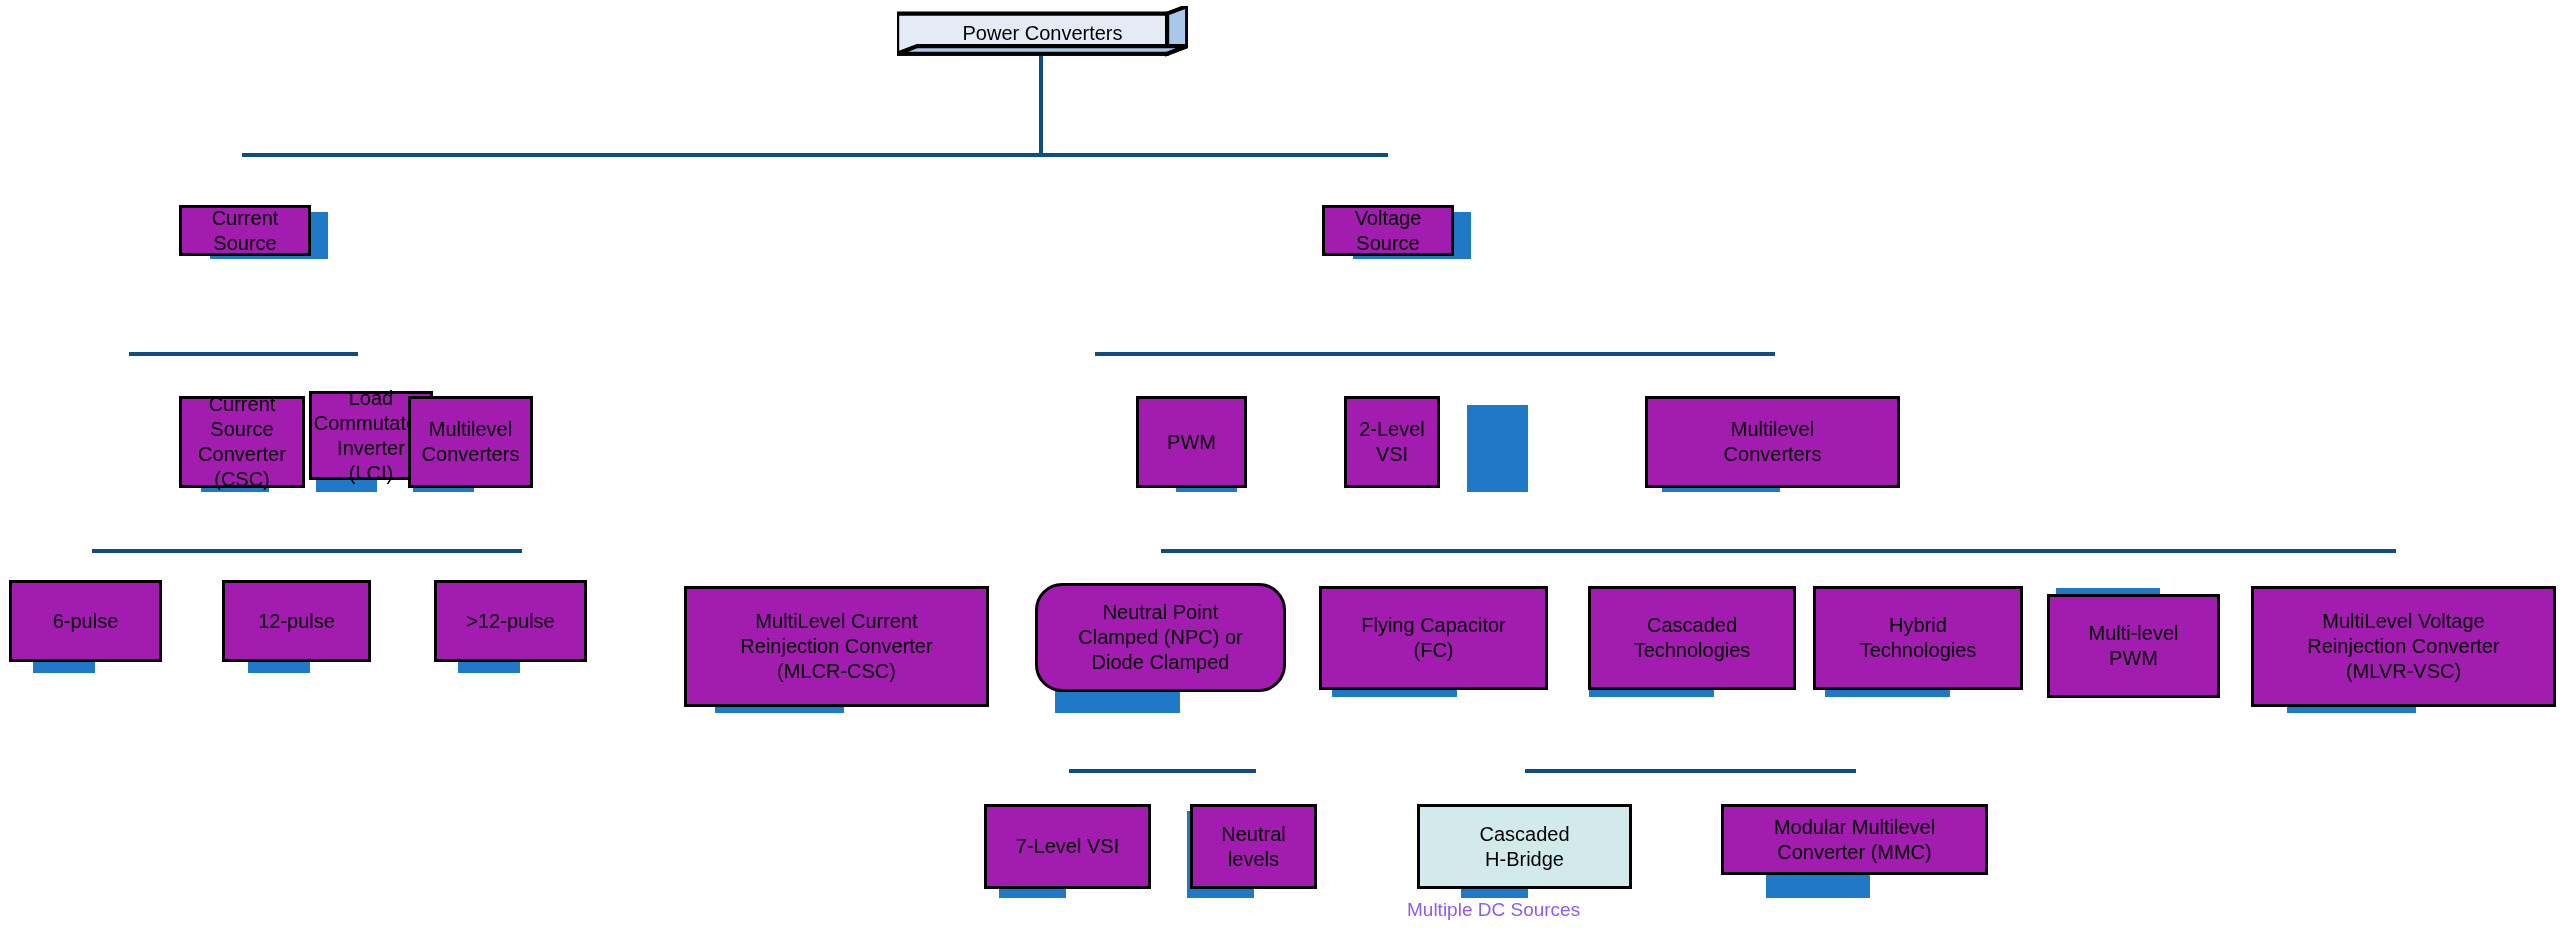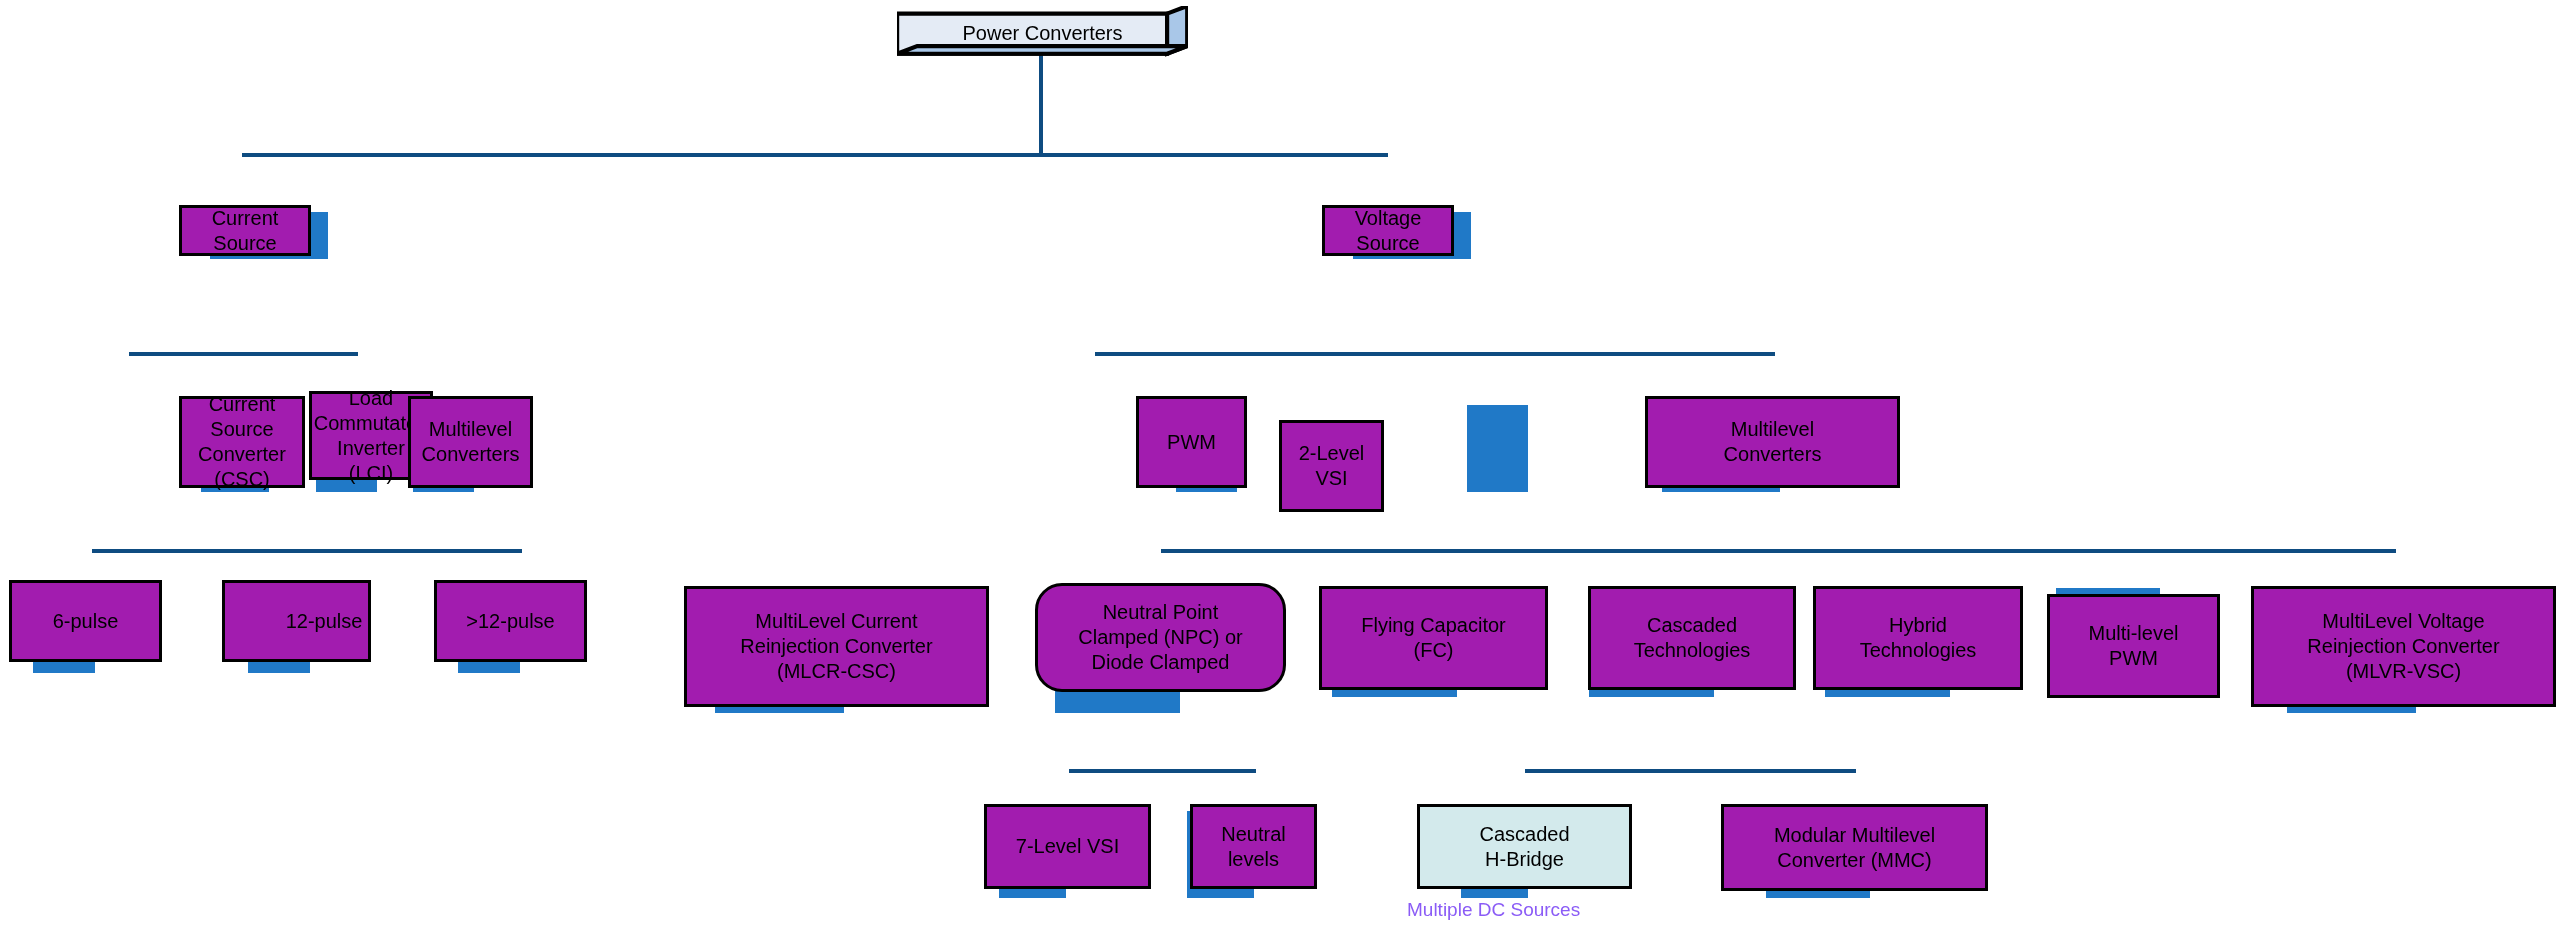--- a/index.html
+++ b/index.html
@@ -156,32 +156,32 @@
 Inverter (LCI)</span>
   </div>
   <div class="node" style="left:408px; top:396px; width:125px; height:92px;">
     <span class="txt">Multilevel
 Converters</span>
   </div>
 
   <div class="node" style="left:1136px; top:396px; width:111px; height:92px;">
     <span class="txt">PWM</span>
   </div>
-  <div class="node" style="left:1279px; top:396px; width:105px; height:92px;margin-top:24px;">
+  <div class="node" style="left:1344px; top:396px; width:96px; height:92px;">
     <span class="txt">2-Level VSI</span>
   </div>
   <div class="node" style="left:1645px; top:396px; width:255px; height:92px;">
     <span class="txt">Multilevel
 Converters</span>
   </div>
 
   <div class="node" style="left:9px; top:580px; width:153px; height:82px;">
     <span class="txt">6-pulse</span>
   </div>
-  <div class="node" style="left:222px; top:580px; width:149px; height:82px;justify-content:flex-end;">
+  <div class="node" style="left:222px; top:580px; width:149px; height:82px;">
     <span class="txt">12-pulse</span>
   </div>
   <div class="node" style="left:434px; top:580px; width:153px; height:82px;">
     <span class="txt">&gt;12-pulse</span>
   </div>
   <div class="node" style="left:684px; top:586px; width:305px; height:121px;">
     <span class="txt">MultiLevel Current
 Reinjection Converter
 (MLCR-CSC)</span>
   </div>
@@ -216,21 +216,21 @@
     <span class="txt">7-Level VSI</span>
   </div>
   <div class="node" style="left:1190px; top:804px; width:127px; height:85px;">
     <span class="txt">Neutral
 levels</span>
   </div>
   <div class="node teal" style="left:1417px; top:804px; width:215px; height:85px;">
     <span class="txt">Cascaded
 H-Bridge</span>
   </div>
-  <div class="node" style="left:1721px; top:804px; width:267px; height:87px;text-align:center;">
+  <div class="node" style="left:1721px; top:804px; width:267px; height:71px;text-align:center;">
     <span class="txt">Modular Multilevel
 Converter (MMC)</span>
   </div>
 
   <div class="caption" style="left:1407px; top:899px;">
     <span>Multiple DC Sources</span>
   </div>
 
 </div>
 

